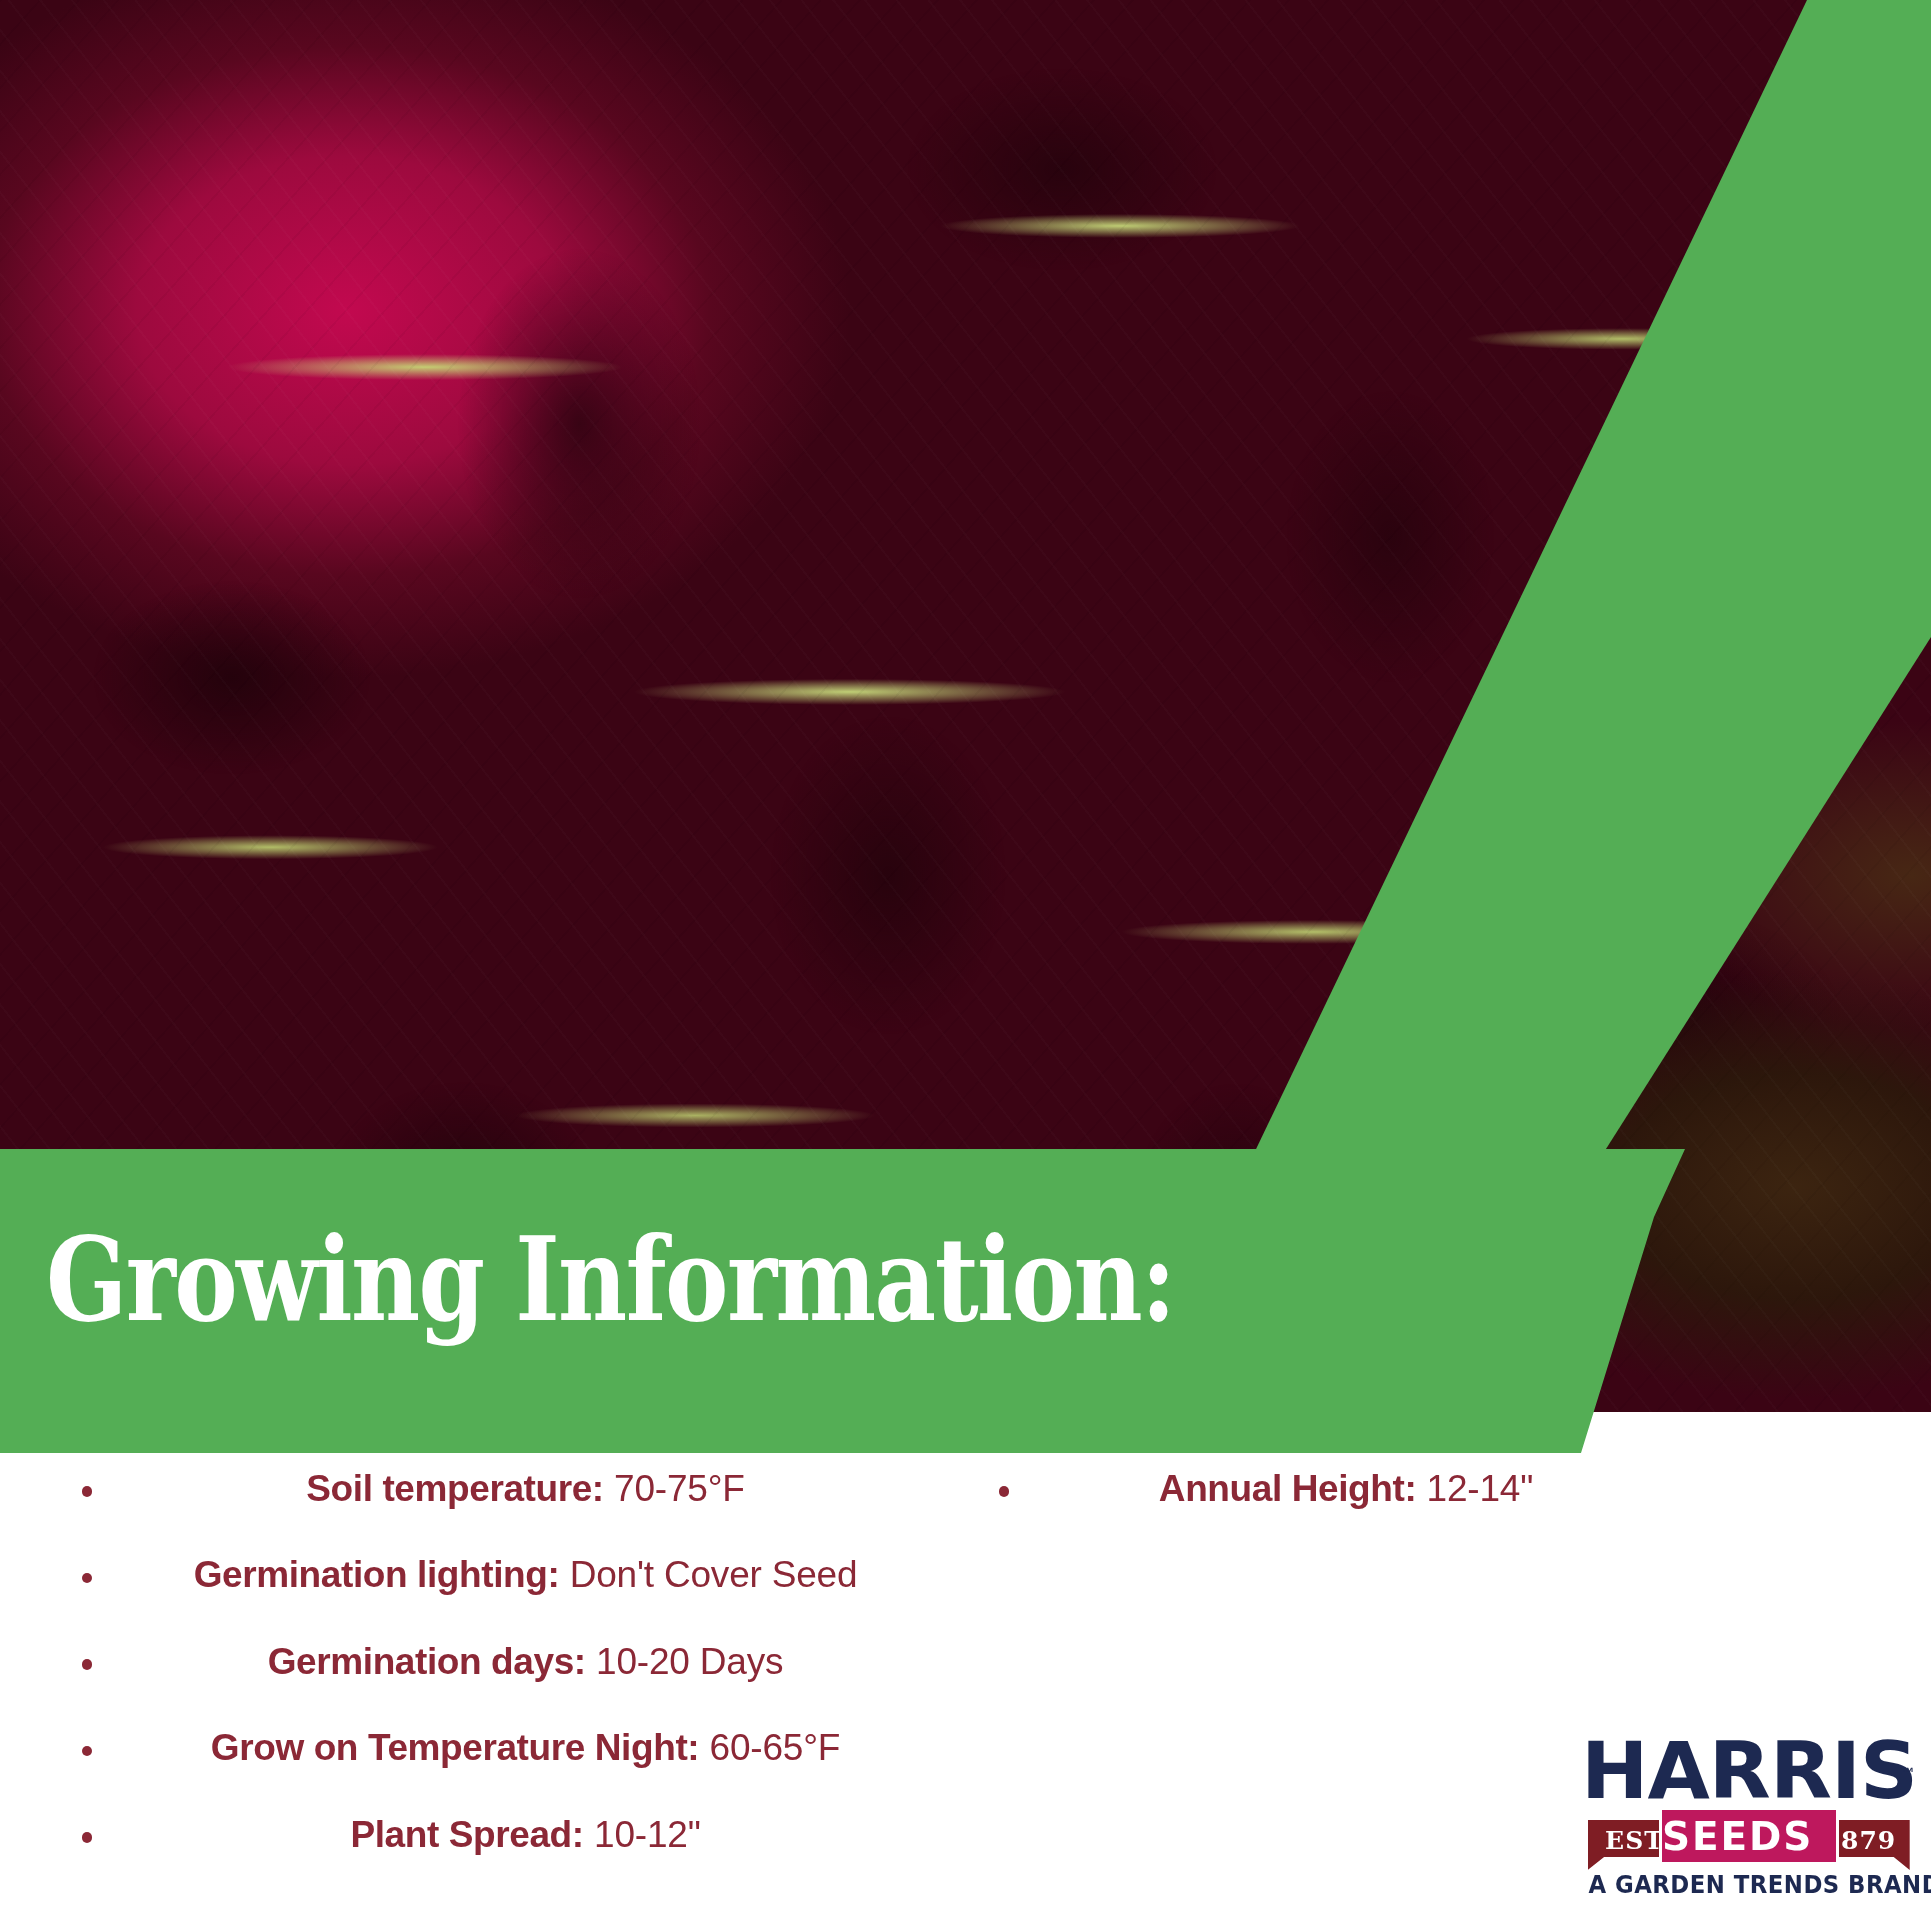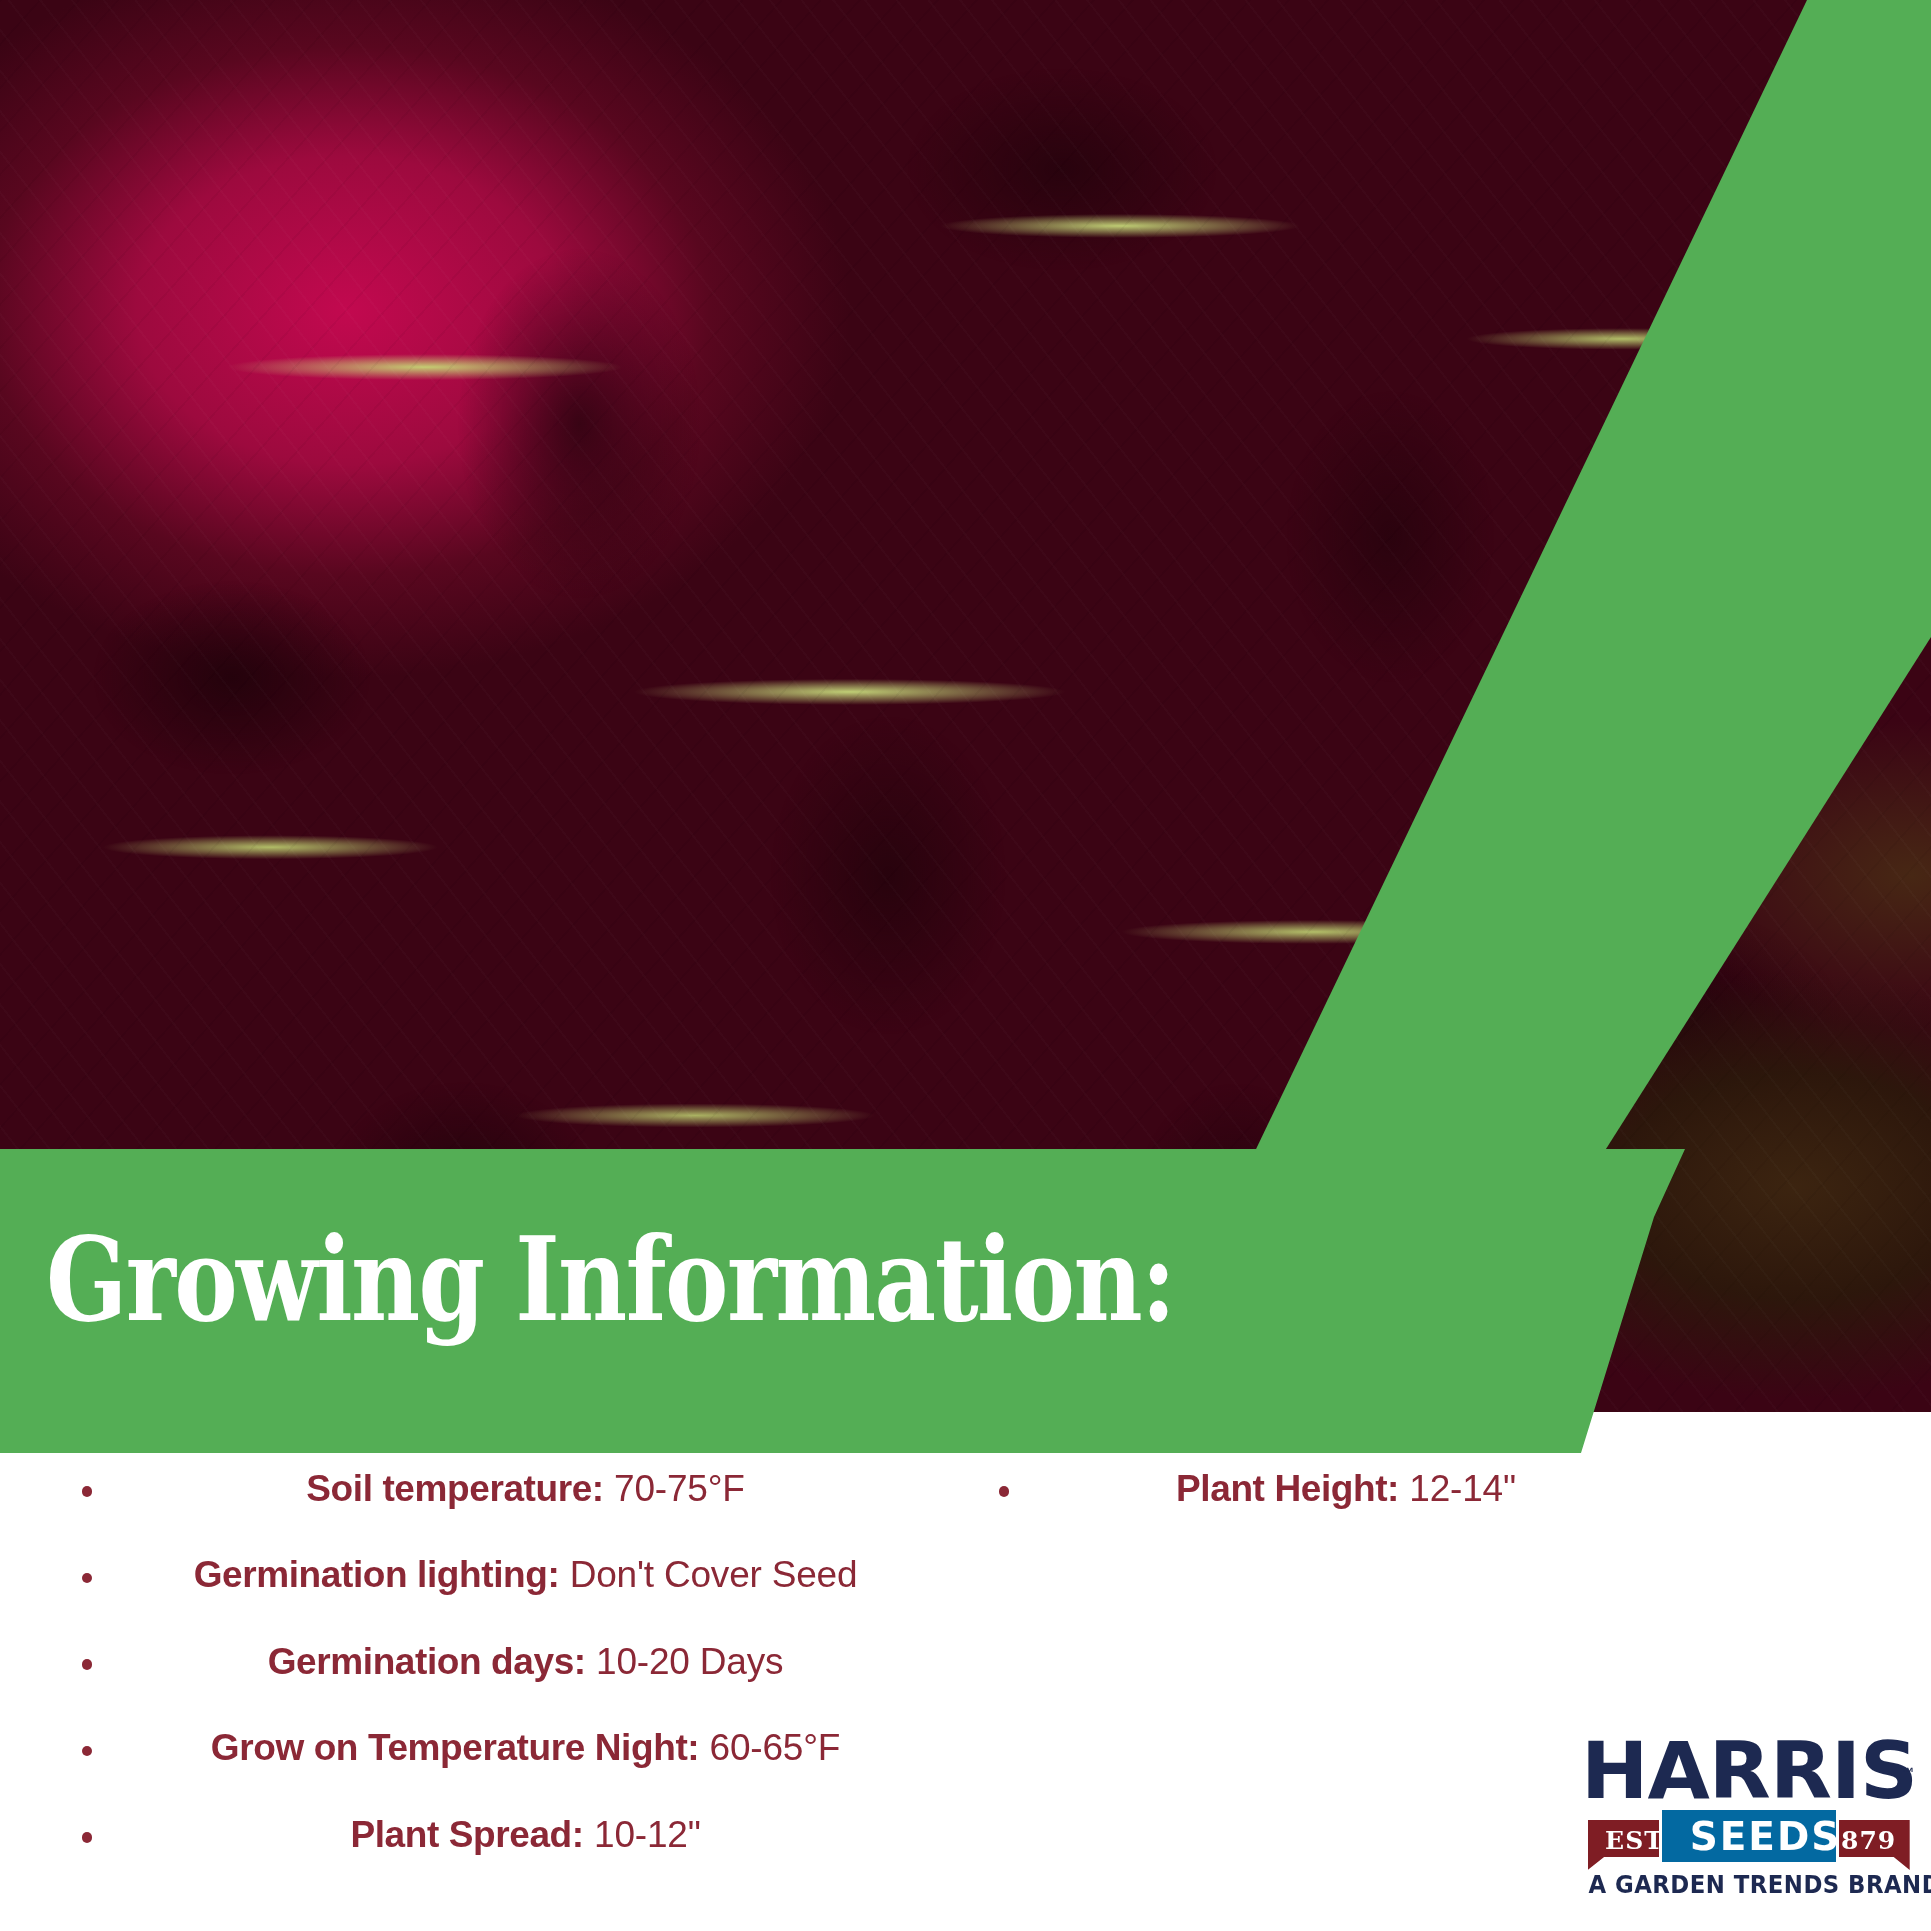--- a/index.html
+++ b/index.html
@@ -218,27 +218,26 @@
     letter-spacing: 1px;
   }
   #logo-est  { left: 17.4px; }
   #logo-year { right: 13.5px; }
   #logo-seeds-box {
     position: absolute;
     left: 79px;
     top: 77px;
     width: 180px;
     height: 58px;
-    background: #0369a1;
+    background: #be185d;
     border: 3.9px solid #ffffff;
     box-sizing: border-box;
     display: flex;
     align-items: center;
-    justify-content: center;
-    padding-left: 33px;
+    justify-content: flex-start;
   }
   #logo-seeds {
     font-family: "DejaVu Sans", sans-serif;
     font-weight: 700;
     font-size: 39px;
     color: #ffffff;
     letter-spacing: 1.9px;
     line-height: 1;
   }
   #logo-tagline {
@@ -296,21 +295,21 @@
         <li>
           <span class="spec-label">Plant Spread:</span>
           <span class="spec-value">10-12"</span>
         </li>
       </ul>
     </div>
 
     <div class="col" id="col-right">
       <ul class="spec-list">
         <li>
-          <span class="spec-label">Plant Height:</span>
+          <span class="spec-label">Annual Height:</span>
           <span class="spec-value">12-14"</span>
         </li>
       </ul>
     </div>
 
   </div>
 
   <div id="logo">
     <div id="logo-harris">HARRIS</div>
     <div id="logo-tm">™</div>

